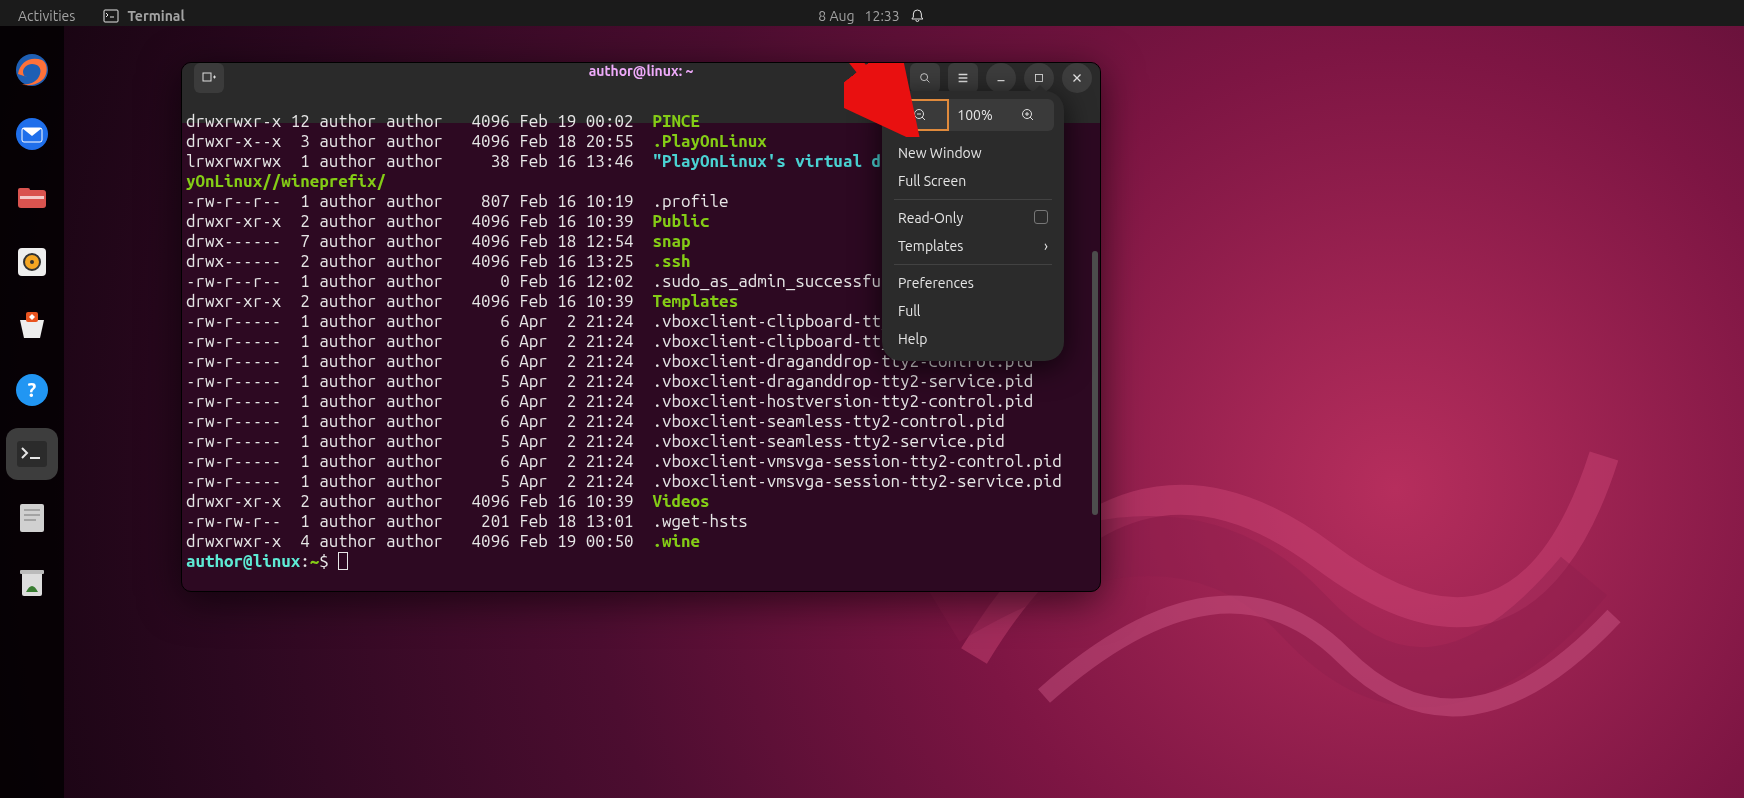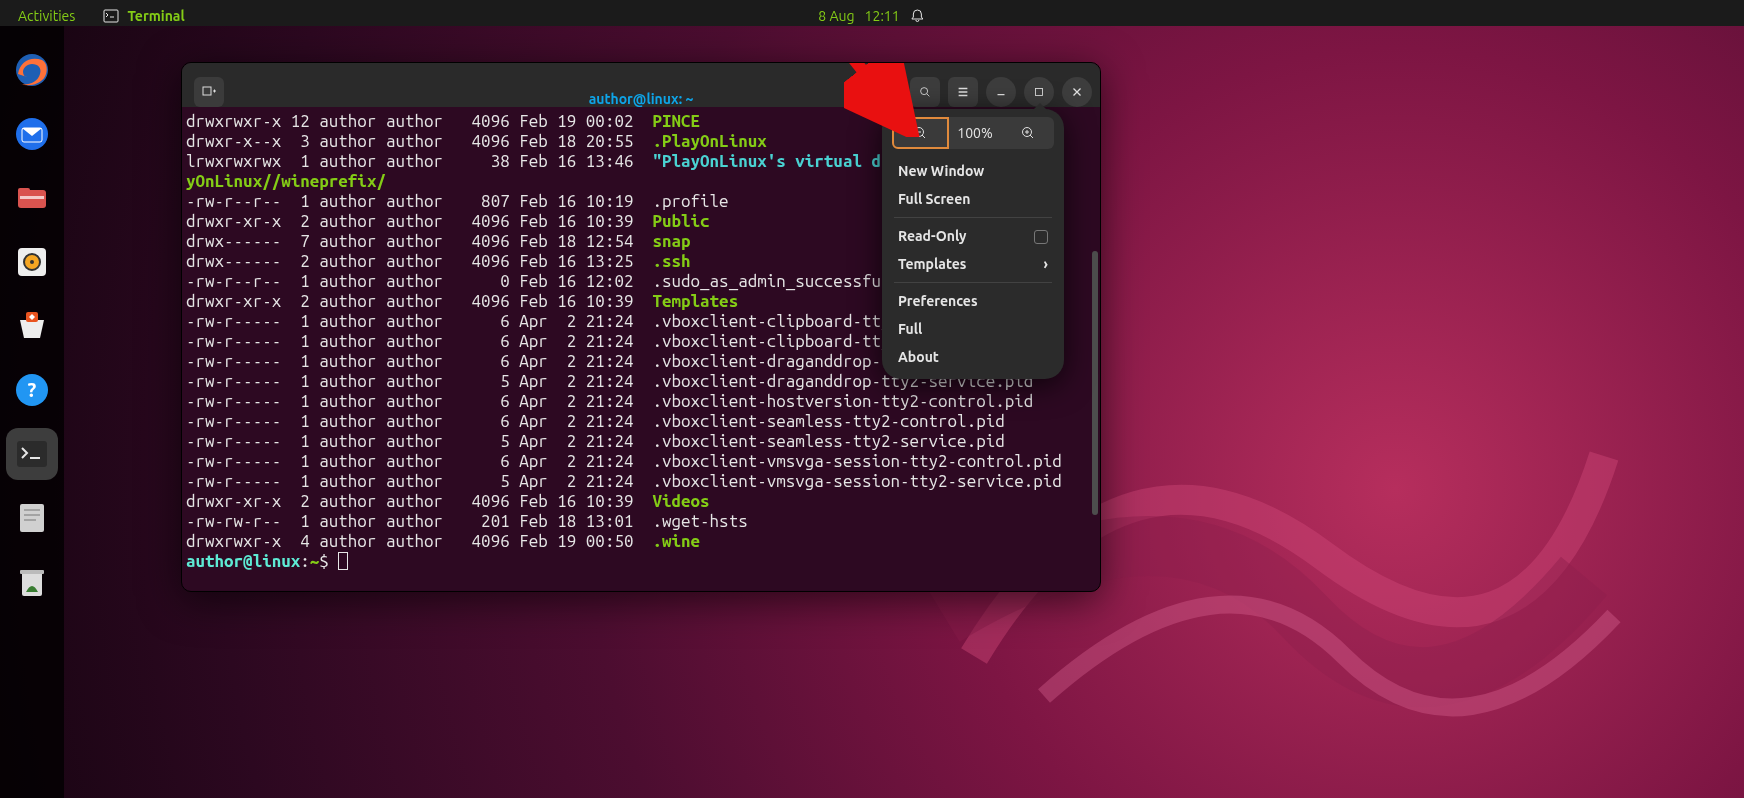--- a/index.html
+++ b/index.html
@@ -1,70 +1,70 @@
 <!DOCTYPE html>
 <html><head>
 <meta charset="utf-8">
 <style>
   * { margin:0; padding:0; box-sizing:border-box; }
   html,body { width:1744px; height:798px; font-family:"Ubuntu",sans-serif; overflow:hidden; }
   body { background:#1b1b1b; position:relative; }
   
   .topbar { position:absolute; top:0; left:0; right:0; height:32px; background:#1b1b1b;
-            color:#84cc16; display:flex; align-items:center; font-size:14px; }
+            color:#a3a3a3; display:flex; align-items:center; font-size:14px; }
   .topbar .left { display:flex; gap:28px; padding-left:18px; align-items:center;}
   .topbar .left .tapp { display:flex; align-items:center; gap:8px;font-weight:bold;}
   .topbar .center { position:absolute; left:50%; transform:translateX(-50%); display:flex; gap:10px; align-items:center;}
   .topbar .right { margin-left:auto; padding-right:18px; display:flex; gap:18px; align-items:center;}
   .topbar svg { width:16px; height:16px; fill:#e6e6e6;}
   
   .desktop { position:absolute; top:26px; left:0; right:0; bottom:0;
              background:radial-gradient(circle at 80% 60%,#b62e5d 0%,#7d1543 30%,#4c0d30 55%,#2c0820 80%,#150410 100%);
              overflow:hidden;}
   .deco-swirl { position:absolute; right:120px; top:330px; width:700px; height:400px; opacity:.7; pointer-events:none;}
   
   .dock { position:absolute; top:0; left:0; height:100%; width:64px; background:rgba(0,0,0,.75);
           display:flex; flex-direction:column; align-items:center; padding-top:18px; gap:12px;}
   .dock .item { width:52px; height:52px; border-radius:12px; display:flex; align-items:center; justify-content:center;
                 font-size:28px;}
   .dock .active { background:#3d3d3d;}
   .dock svg { width:40px; height:40px;}
   
   .win { position:absolute; left:181px; top:36px; width:920px; height:530px;
          background:#2d0922; border-radius:10px; overflow:hidden; box-shadow:0 8px 40px rgba(0,0,0,.6); border:1px solid #000;}
-  .titlebar { height:44px; background:#2a2a2a; display:flex; align-items:flex-end; color:#0ea5e9;
+  .titlebar { height:60px; background:#2a2a2a; display:flex; align-items:flex-start; color:#f0abfc;
               font-weight:600; font-size:14px; position:relative;}
   .titlebar .newtab { margin-left:12px; width:30px; height:30px; border-radius:6px; background:#3b3b3b;
                       display:flex; align-items:center; justify-content:center;}
   .titlebar .title { position:absolute; left:50%; transform:translateX(-50%); }
   .titlebar .controls { position:absolute; right:8px; display:flex; gap:8px;}
   .circ { width:30px; height:30px; border-radius:50%; background:#3d3d3d; display:flex; align-items:center; justify-content:center;}
   .sq {border-radius:6px;}
   .circ svg { width:14px; height:14px; fill:#e0e0e0;}
   .term-body { position:absolute; top:44px; bottom:0; left:0; right:0;
                font-family:"Ubuntu Mono","DejaVu Sans Mono",monospace; font-size:17px; line-height:20px;
                color:#e6e6e6; white-space:pre; padding:4px 4px 4px 4px; overflow:hidden;}
   .term-body .line { display:block; }
   .blue { color:#84cc16; font-weight:600;}
   .cyan { color:#4ad2d2; font-weight:600;}
   .green{ color:#5eead4; font-weight:600;}
   .prompt-cursor{ display:inline-block; width:10px; height:18px; border:1px solid #e6e6e6; vertical-align:text-bottom;}
   .scrollbar { position:absolute; right:2px; top:44px; bottom:4px; width:6px; pointer-events:none;}
   .scrollbar::after { content:""; position:absolute; right:0; top:30%; width:6px; height:55%;
                       background:#4d4d4d; border-radius:3px;}
   
-  .menu { position:absolute; left:700px; top:46px; width:182px; background:#2b2b2b; border-radius:19px;
+  .menu { position:absolute; left:700px; top:28px; width:182px; background:#2b2b2b; border-radius:19px;
           box-shadow:0 6px 30px rgba(0,0,0,.7); color:#e6e6e6; font-size:14px; padding:8px 4px; z-index:10;}
   .menu::before{content:"";position:absolute;top:-6px;right:16px;border-left:8px solid transparent;
                 border-right:8px solid transparent;border-bottom:8px solid #2b2b2b;}
   .zoomrow { display:flex; gap:0; margin:0 6px 8px 6px;}
   .zoomrow div { flex:1 1 0; height:32px; display:flex; align-items:center; justify-content:center; background:#3a3a3a;}
   .zoomrow div:first-child { border-radius:6px 0 0 6px; border:2px solid #e08a3c;}
   .zoomrow div:last-child  { border-radius:0 6px 6px 0;}
-  .menu .mitem { padding:6px 12px; display:flex; align-items:flex-end; justify-content:space-between;font-weight:bold;}
+  .menu .mitem { padding:6px 12px; display:flex; align-items:flex-start; justify-content:space-between;}
   .menu hr { border:none; border-top:1px solid #424242; margin:4px 8px;}
   .checkbox { width:14px; height:14px; border:1px solid #777; border-radius:3px;}
   
   .arrow { position:absolute; left:662px; top:-16px; width:80px; height:90px; z-index:20; pointer-events:none;}
 </style>
 </head>
 <body>
 
 <div class="topbar">
   <div class="left">
@@ -72,21 +72,21 @@
     <span class="tapp">
       <svg viewBox="0 0 16 16">
           <rect x="1" y="2" width="14" height="12" rx="1" fill="none" stroke="#e6e6e6"></rect>
           <path d="M3 5l2 2-2 2M7 9h4" stroke="#e6e6e6" fill="none"></path>
         </svg>
       <span>Terminal</span>
     </span>
   </div>
   <div class="center">
     <span>8 Aug</span>
-    <span>12:11</span>
+    <span>12:33</span>
     <svg viewBox="0 0 16 16">
         <path d="M8 2a4 4 0 0 0-4 4v3l-1.5 2h11L12 9V6a4 4 0 0 0-4-4zM6.5 12a1.5 1.5 0 0 0 3 0" fill="none" stroke="#e6e6e6"></path>
       </svg>
   </div>
   <div class="right" style="visibility:hidden;">.</div>
 </div>
 
 <div class="desktop">
   <svg class="deco-swirl" viewBox="0 0 700 400">
     <path d="M50 300 Q200 50 400 200 T680 100" stroke="#d24a7a" stroke-width="30" fill="none" opacity=".6"></path>
@@ -235,21 +235,21 @@
           <span>›</span>
         </div>
       <hr>
       <div class="mitem">
           <span>Preferences</span>
         </div>
       <div class="mitem">
           <span>Full</span>
         </div>
       <div class="mitem">
-          <span>About</span>
+          <span>Help</span>
         </div>
     </div>
 
     <svg class="arrow" viewBox="0 0 80 90">
       <defs>
           <marker id="ah" markerWidth="8" markerHeight="8" refX="6" refY="4" orient="auto">
             <path d="M0 0L8 4L0 8z" fill="#e91010"></path>
           </marker>
         </defs>
       <line x1="8" y1="10" x2="62" y2="78" stroke="#e91010" stroke-width="12" marker-end="url(#ah)"></line>

